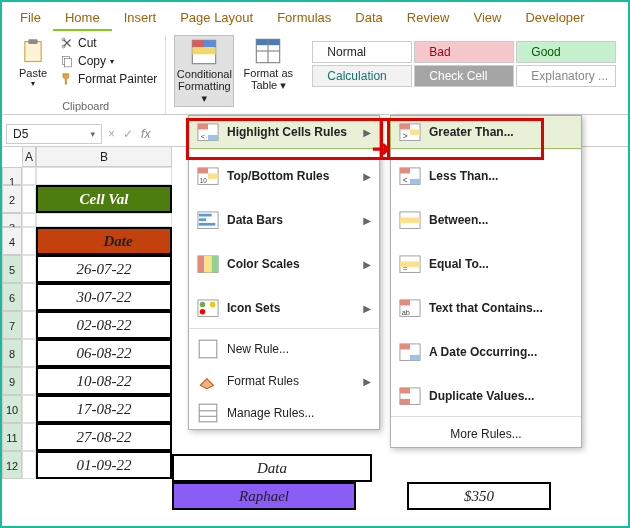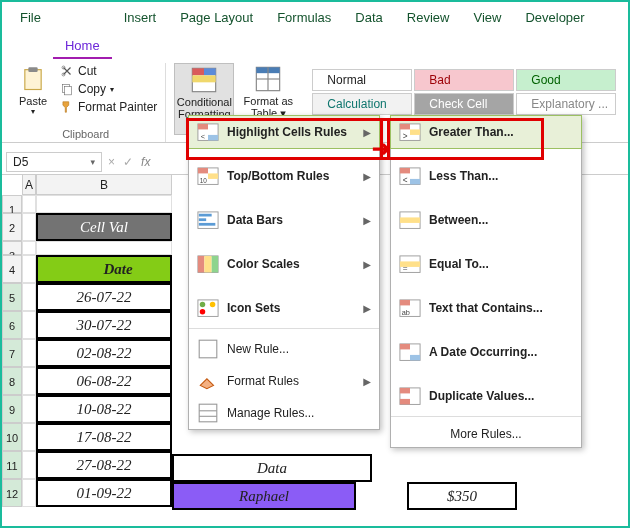--- a/index.html
+++ b/index.html
@@ -1,19 +1,19 @@
 <!DOCTYPE html>
 <html><head>
 <meta charset="utf-8">
 <style>
 *{box-sizing:border-box;margin:0;padding:0;font-family:"Segoe UI",Arial,sans-serif;}
 body{background:#fff;font-size:12px;color:#222;width:630px;height:528px;overflow:hidden;position:relative;border:2px solid #1abc9c;}
 .ribbon-tabs{display:flex;gap:0;padding:4px 2px 0 6px;font-size:13px;}
-.ribbon-tabs .tab{padding:4px 12px;cursor:pointer;color:#14532d;}
-.ribbon-tabs .tab.active{color:#6d28d9;border-bottom:2px solid #a21caf;font-weight:500;margin-top:28px;}
+.ribbon-tabs .tab{padding:4px 12px;cursor:pointer;color:#a16207;}
+.ribbon-tabs .tab.active{color:#a16207;border-bottom:2px solid #84cc16;font-weight:500;}
 .ribbon{display:flex;border-bottom:1px solid #ccc;padding:4px 4px 0 4px;gap:2px;position:relative;height:84px;}
 .group{border-right:1px solid #ddd;padding:0 6px;display:flex;flex-direction:column;justify-content:space-between;align-items:center;}
 .group-body{display:flex;gap:4px;align-items:flex-start;}
 .group-label{font-size:11px;color:#666;text-align:center;padding:2px 0;}
 .big-btn{display:flex;flex-direction:column;align-items:center;padding:2px 4px;font-size:11px;text-align:center;width:60px;}
 .big-btn .icon-lg{width:28px;height:28px;margin-bottom:2px;}
 .paste-under{font-size:11px;}
 .small-btn{display:flex;align-items:center;gap:4px;font-size:12px;padding:1px 2px;}
 .small-btn svg{width:14px;height:14px;}
 .clip-col{display:flex;flex-direction:column;gap:2px;}
@@ -33,37 +33,37 @@
 .col-A{width:14px;}
 .col-B{width:136px;}
 .sheet{display:flex;}
 .row-headers{display:flex;flex-direction:column;width:20px;}
 .row-h{border:1px solid #ccc;background:#f3f3f3;text-align:center;font-size:11px;height:28px;line-height:28px;}
 .row-h.sel{background:#d4ead8;}
 .cells{display:flex;flex-direction:column;}
 .row-cells{display:flex;height:28px;}
 .cellA{width:14px;border:1px solid #e0e0e0;}
 .cellB{width:136px;border:2px solid #000;padding:0 8px;display:flex;align-items:center;justify-content:center;font-family:"Times New Roman",serif;font-size:15px;font-style:italic;}
-.hdr-green{background:#737373;color:#fff;font-weight:normal;font-style:italic;}
-.lt-green{background:#84cc16;font-weight:bold;padding-left:36px;}
+.hdr-green{background:#4d7c0f;color:#fff;font-weight:bold;font-style:italic;}
+.lt-green{background:#c2410c;font-weight:bold;padding-left:36px;}
 .blank-row .cellB{border:1px solid #e0e0e0;}
 .row1{height:18px;}
 .row3{height:14px;}
 .menu{position:absolute;background:#fff;border:1px solid #b0b0b0;box-shadow:2px 2px 6px rgba(0,0,0,.25);z-index:20;font-size:12px;}
 .menu-item{display:flex;align-items:center;padding:6px 8px;gap:8px;min-width:190px;position:relative;}
 .menu-item.sel{background:#e8f0d8;border:1px solid #9cc062;margin:-1px;}
 .menu-item .mi-icon{width:22px;height:20px;display:flex;align-items:center;justify-content:center;}
 .menu-item .mi-text{flex:1;}
 .menu-item .chev{color:#666;font-size:10px;}
 .menu .sep{height:1px;background:#ddd;margin:4px 0;}
 .redbox{border:3px solid #e00000;position:absolute;pointer-events:none;z-index:30;}
 .redbox.a{left:184px;top:116px;width:204px;height:42px;}
 .redbox.b{left:378px;top:116px;width:164px;height:42px;}
 .arrow-red{position:absolute;left:370px;top:134px;z-index:35;color:#e00000;font-size:22px;font-weight:bold;}
-.amount-cell{position:absolute;left:405px;top:480px;width:110px;height:28px;border:2px solid #000;background:#fff;display:flex;align-items:center;justify-content:center;font-family:"Times New Roman",serif;font-size:15px;font-style:italic;}
+.amount-cell{position:absolute;left:405px;top:480px;width:144px;height:28px;border:2px solid #000;background:#fff;display:flex;align-items:center;justify-content:center;font-family:"Times New Roman",serif;font-size:15px;font-style:italic;}
 .rest-row11{position:absolute;left:170px;top:452px;width:200px;height:28px;border:2px solid #000;background:#fff;display:flex;align-items:center;justify-content:center;font-family:"Times New Roman",serif;font-size:15px;font-style:italic;}
 .rest-row12{position:absolute;left:170px;top:480px;width:184px;height:28px;border:2px solid #000;background:#8b5cf6;display:flex;align-items:center;justify-content:center;font-family:"Times New Roman",serif;font-size:15px;font-style:italic;}
 </style>
 </head>
 <body>
 
 <div class="ribbon-tabs">
   <div class="tab">File</div>
   <div class="tab active">Home</div>
   <div class="tab">Insert</div>

